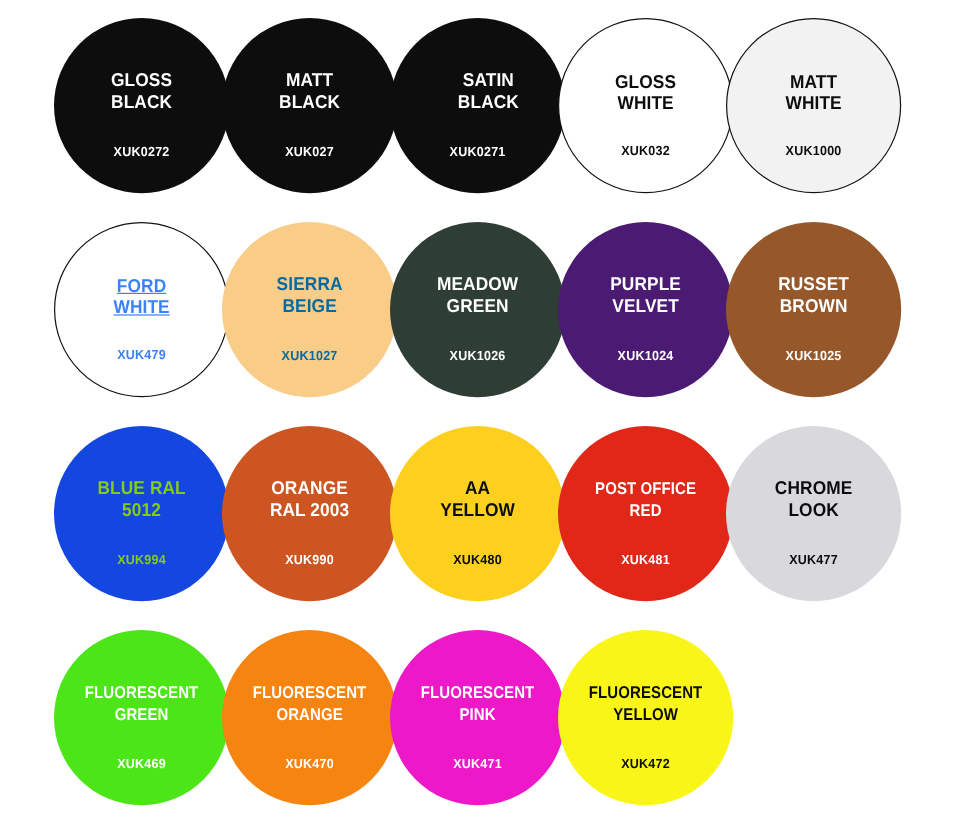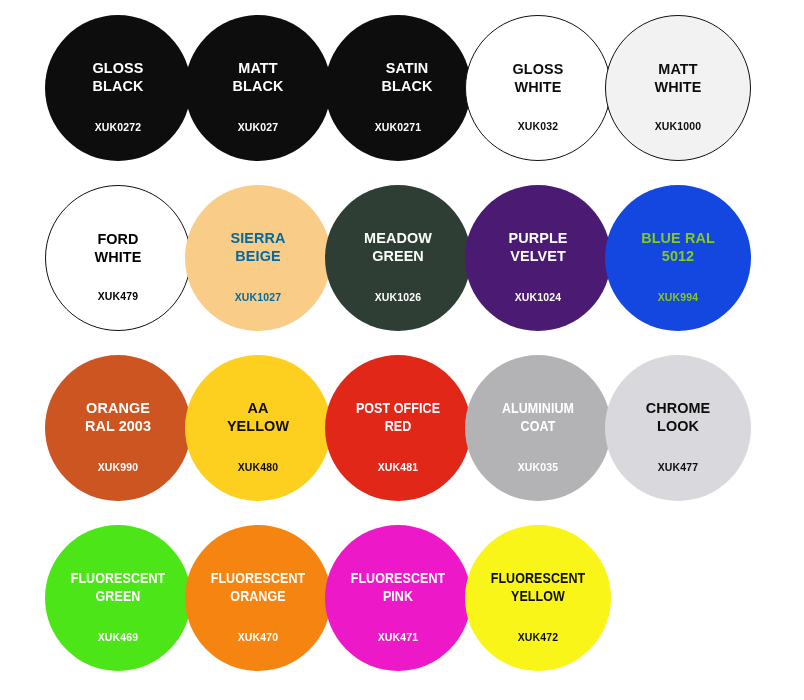--- a/index.html
+++ b/index.html
@@ -92,64 +92,64 @@
     <div class="swatch bordered" style="background: rgb(255, 255, 255); color: rgb(13, 13, 13);">
       <div class="swatch-name">GLOSS
 WHITE</div>
       <div class="swatch-code">XUK032</div>
     </div>
     <div class="swatch bordered" style="background: rgb(242, 242, 242); color: rgb(13, 13, 13);">
       <div class="swatch-name">MATT
 WHITE</div>
       <div class="swatch-code">XUK1000</div>
     </div>
-    <div class="swatch bordered" style="background: rgb(255, 255, 255); color: #000000;">
+    <div class="swatch bordered" style="background: rgb(255, 255, 255); color: #3b82f6; text-decoration: underline;">
       <div class="swatch-name">FORD
 WHITE</div>
       <div class="swatch-code">XUK479</div>
     </div>
     <div class="swatch" style="background: rgb(249, 205, 136); color: #0369a1;">
       <div class="swatch-name">SIERRA
 BEIGE</div>
       <div class="swatch-code">XUK1027</div>
     </div>
     <div class="swatch" style="background: rgb(46, 62, 53); color: rgb(255, 255, 255);">
       <div class="swatch-name">MEADOW
 GREEN</div>
       <div class="swatch-code">XUK1026</div>
     </div>
     <div class="swatch" style="background: rgb(75, 26, 114); color: rgb(255, 255, 255);">
       <div class="swatch-name">PURPLE
 VELVET</div>
       <div class="swatch-code">XUK1024</div>
+    </div>
+    <div class="swatch" style="background: rgb(150, 88, 42); color: rgb(255, 255, 255);">
+      <div class="swatch-name">RUSSET
+BROWN</div>
+      <div class="swatch-code">XUK1025</div>
     </div>
     <div class="swatch" style="background: rgb(20, 70, 224); color: #84cc16;">
       <div class="swatch-name">BLUE RAL
 5012</div>
       <div class="swatch-code">XUK994</div>
     </div>
     <div class="swatch" style="background: rgb(204, 85, 34); color: rgb(255, 255, 255);">
       <div class="swatch-name">ORANGE
 RAL 2003</div>
       <div class="swatch-code">XUK990</div>
     </div>
     <div class="swatch" style="background: rgb(253, 208, 32); color: rgb(13, 13, 13);">
       <div class="swatch-name">AA
 YELLOW</div>
       <div class="swatch-code">XUK480</div>
     </div>
     <div class="swatch" style="background: rgb(224, 39, 24); color: rgb(255, 255, 255);">
       <div class="swatch-name small">POST OFFICE
 RED</div>
       <div class="swatch-code">XUK481</div>
-    </div>
-    <div class="swatch" style="background: rgb(179, 179, 181); color: rgb(255, 255, 255);">
-      <div class="swatch-name small">ALUMINIUM
-COAT</div>
-      <div class="swatch-code">XUK035</div>
     </div>
     <div class="swatch" style="background: rgb(217, 217, 221); color: rgb(13, 13, 13);">
       <div class="swatch-name">CHROME
 LOOK</div>
       <div class="swatch-code">XUK477</div>
     </div>
     <div class="swatch" style="background: rgb(76, 229, 23); color: rgb(255, 255, 255);">
       <div class="swatch-name small">FLUORESCENT
 GREEN</div>
       <div class="swatch-code">XUK469</div>

